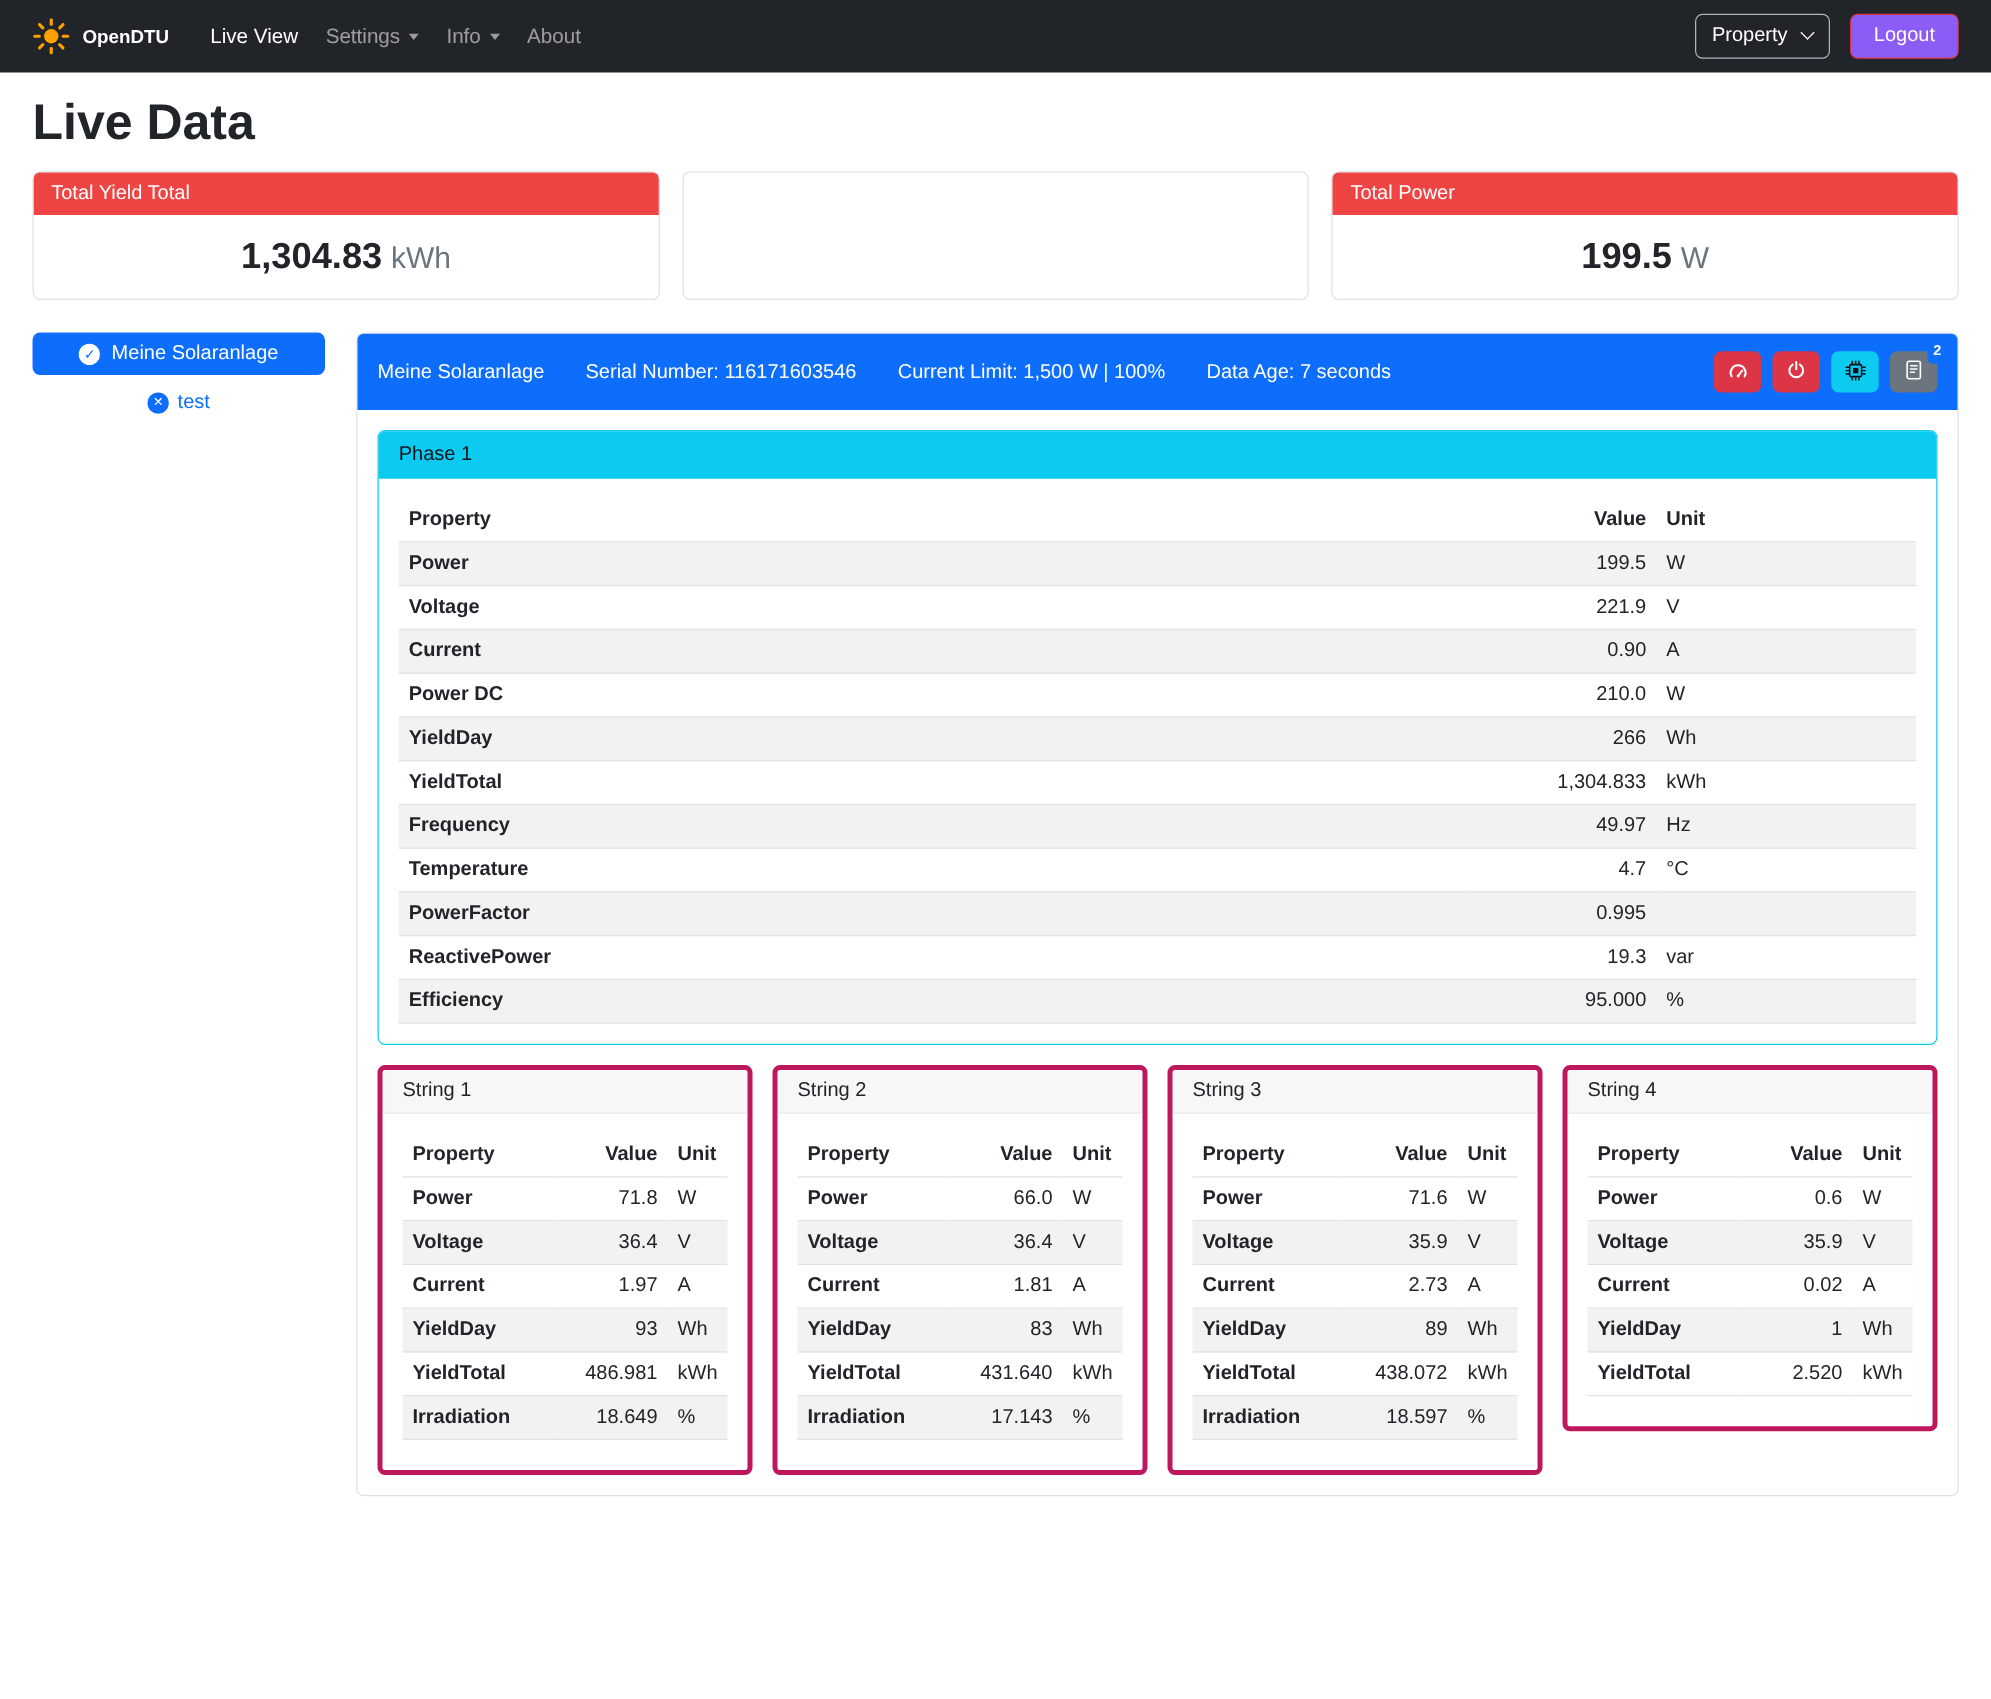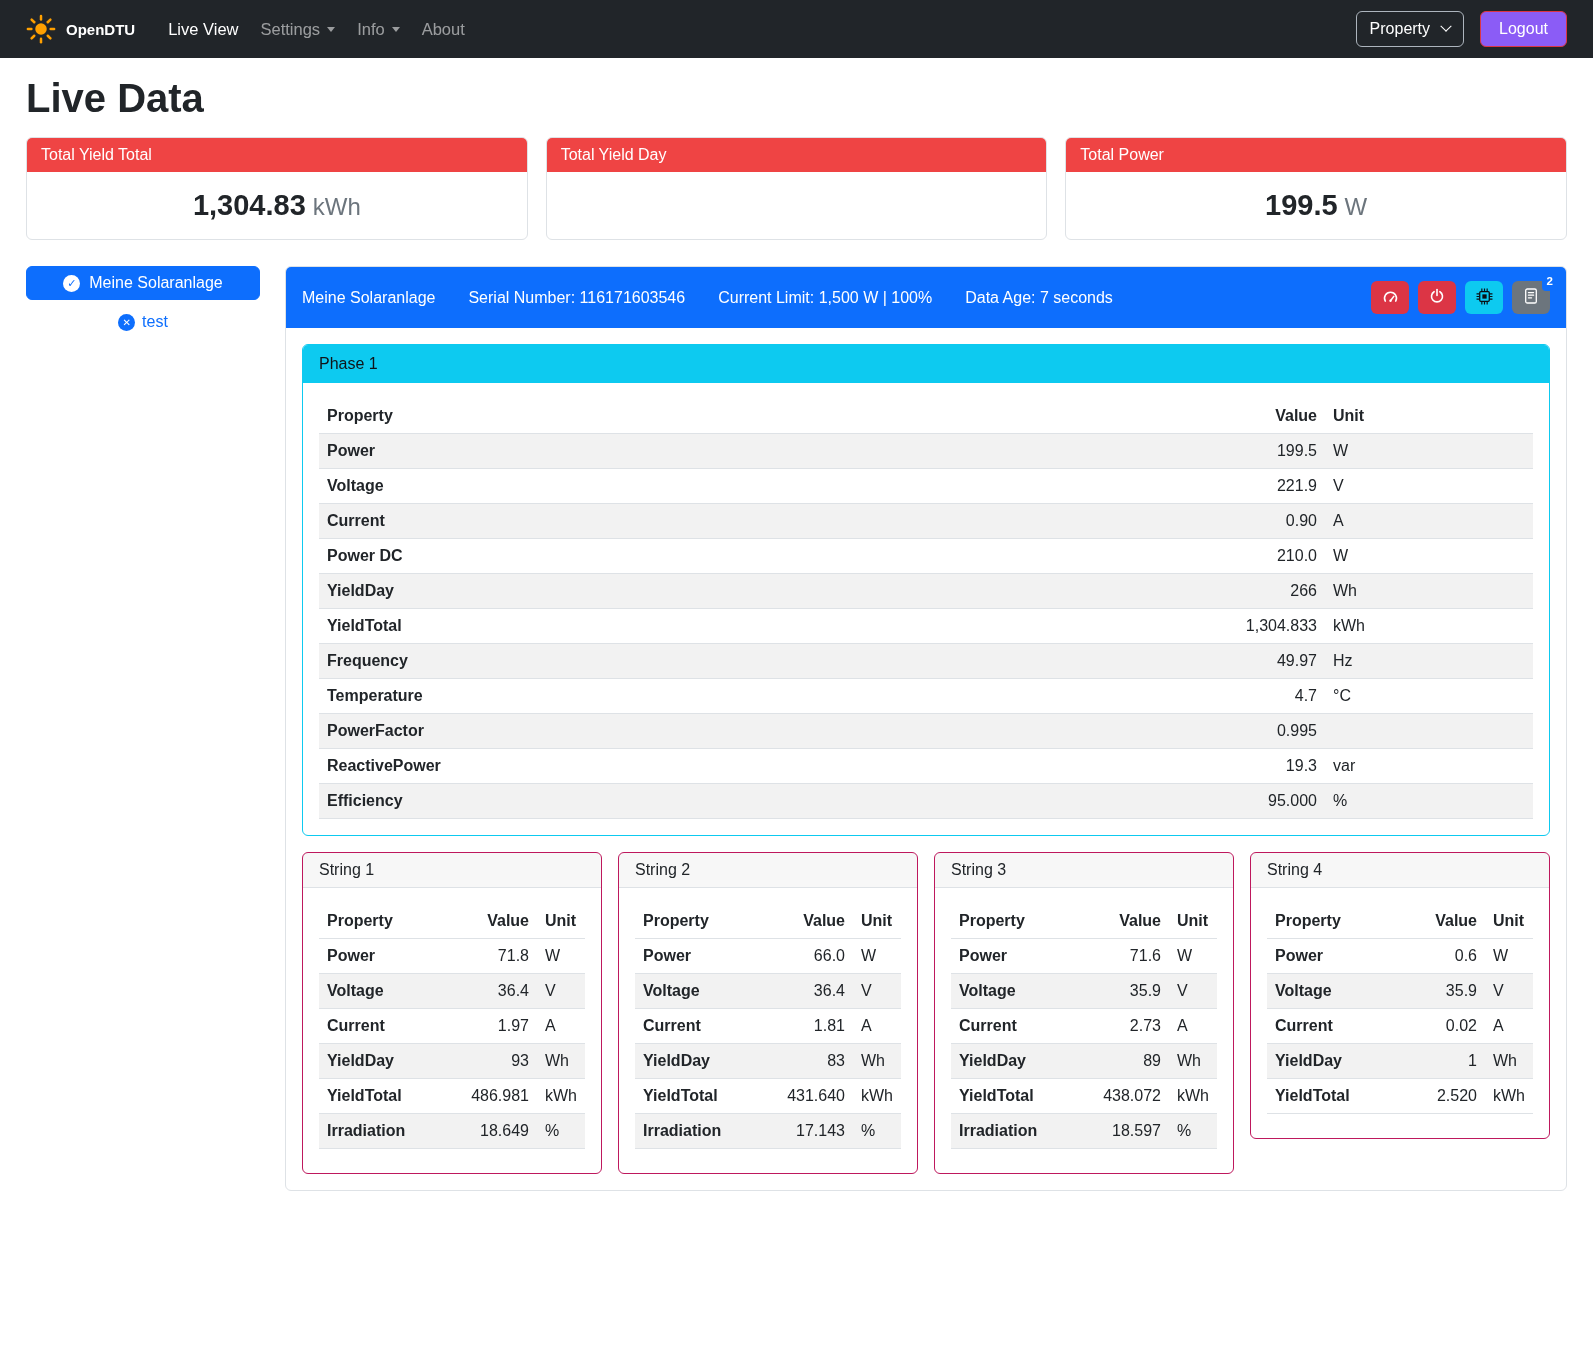--- a/index.html
+++ b/index.html
@@ -169,21 +169,21 @@
   .phase-table .col-unit { width: 208px; }
   .string-table .col-value { width: 92px; }
   .string-table .col-unit { width: 46px; }
   tr.stripe { background: rgba(0,0,0,.05); }
 
   
   .strings-row {
     display:grid; grid-template-columns: repeat(4,1fr);
     gap:16px; margin-top:16px; align-items:start;
   }
-  .string-card { border:1px solid #be185d; border-radius:6px; }
+  .string-card { border:4px solid #be185d; border-radius:6px; }
   .string-header {
     background: rgba(0,0,0,.03);
     border-bottom: 1px solid #dee2e6;
     padding: 8px 16px; border-radius:5px 5px 0 0;
   }
   .string-body { padding: 16px 16px 24px; }
 </style>
 </head>
 <body>
 
@@ -229,21 +229,20 @@
   <h1 class="page-title">Live Data</h1>
 
   <div class="summary-row">
     <div class="card summary-card">
       <div class="card-header">Total Yield Total</div>
       <div class="card-body">
         <span class="summary-value">1,304.83</span><span class="summary-unit">kWh</span>
       </div>
     </div>
     <div class="card summary-card">
-      <div class="card-header">Total Yield Day</div>
     </div>
     <div class="card summary-card">
       <div class="card-header">Total Power</div>
       <div class="card-body">
         <span class="summary-value">199.5</span><span class="summary-unit">W</span>
       </div>
     </div>
   </div>
 
   <div class="content-row">

